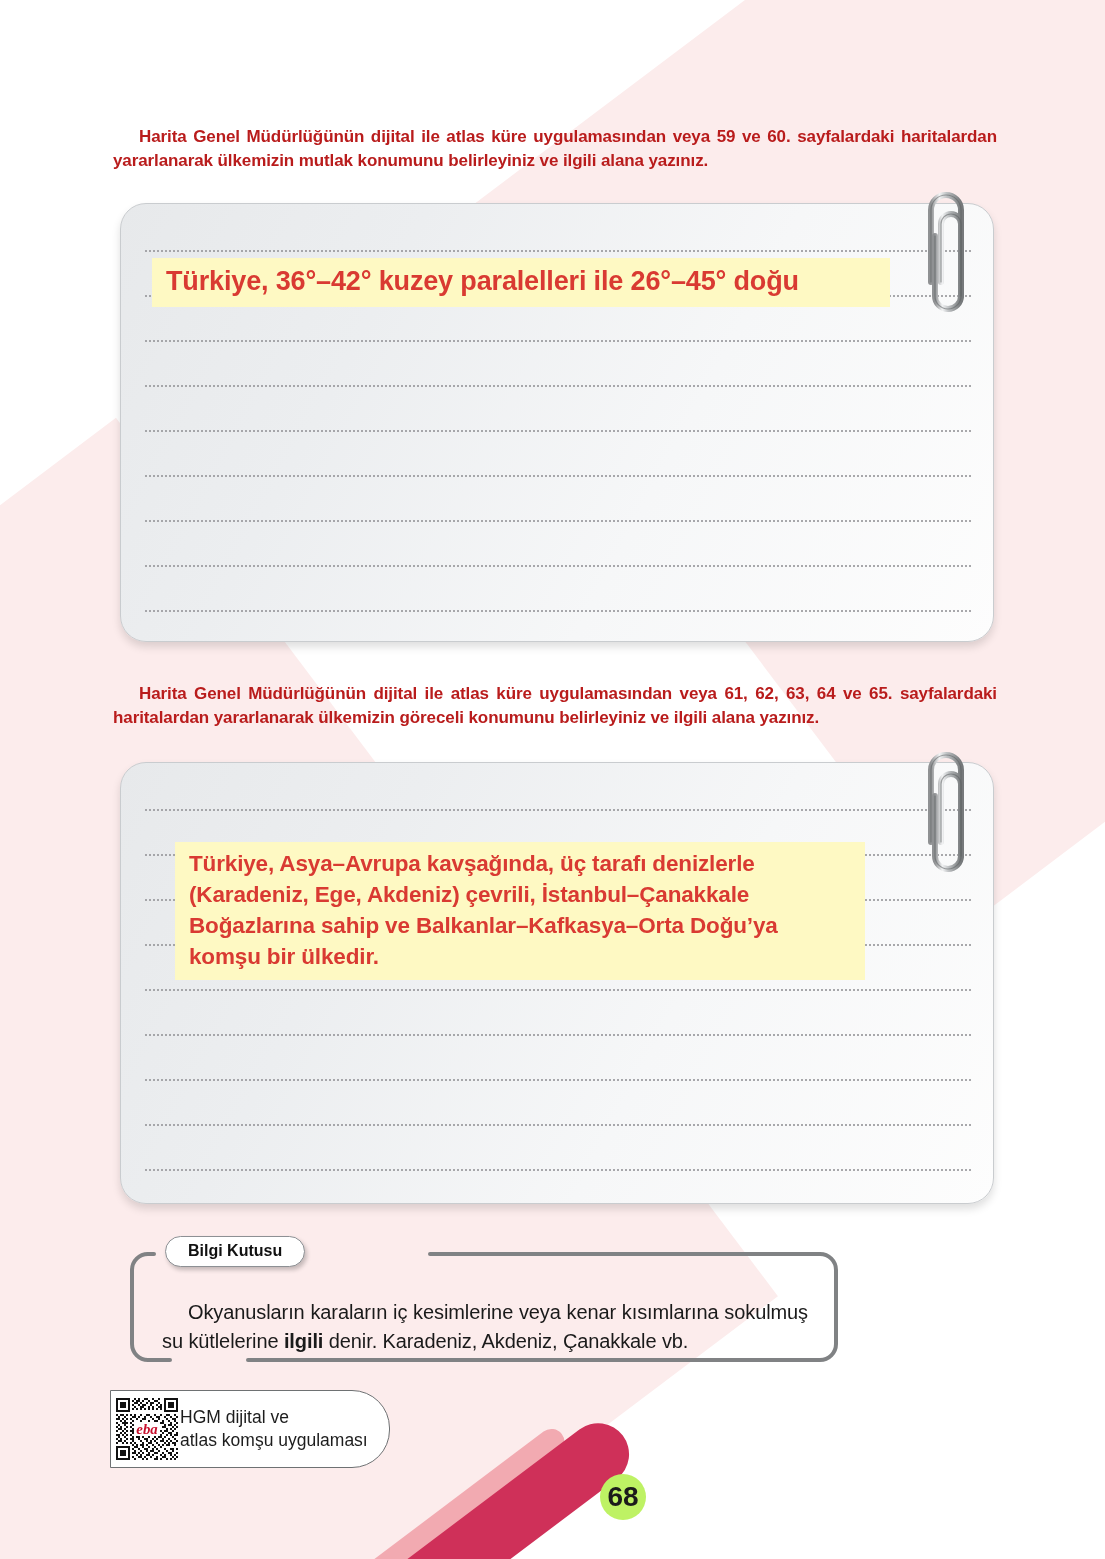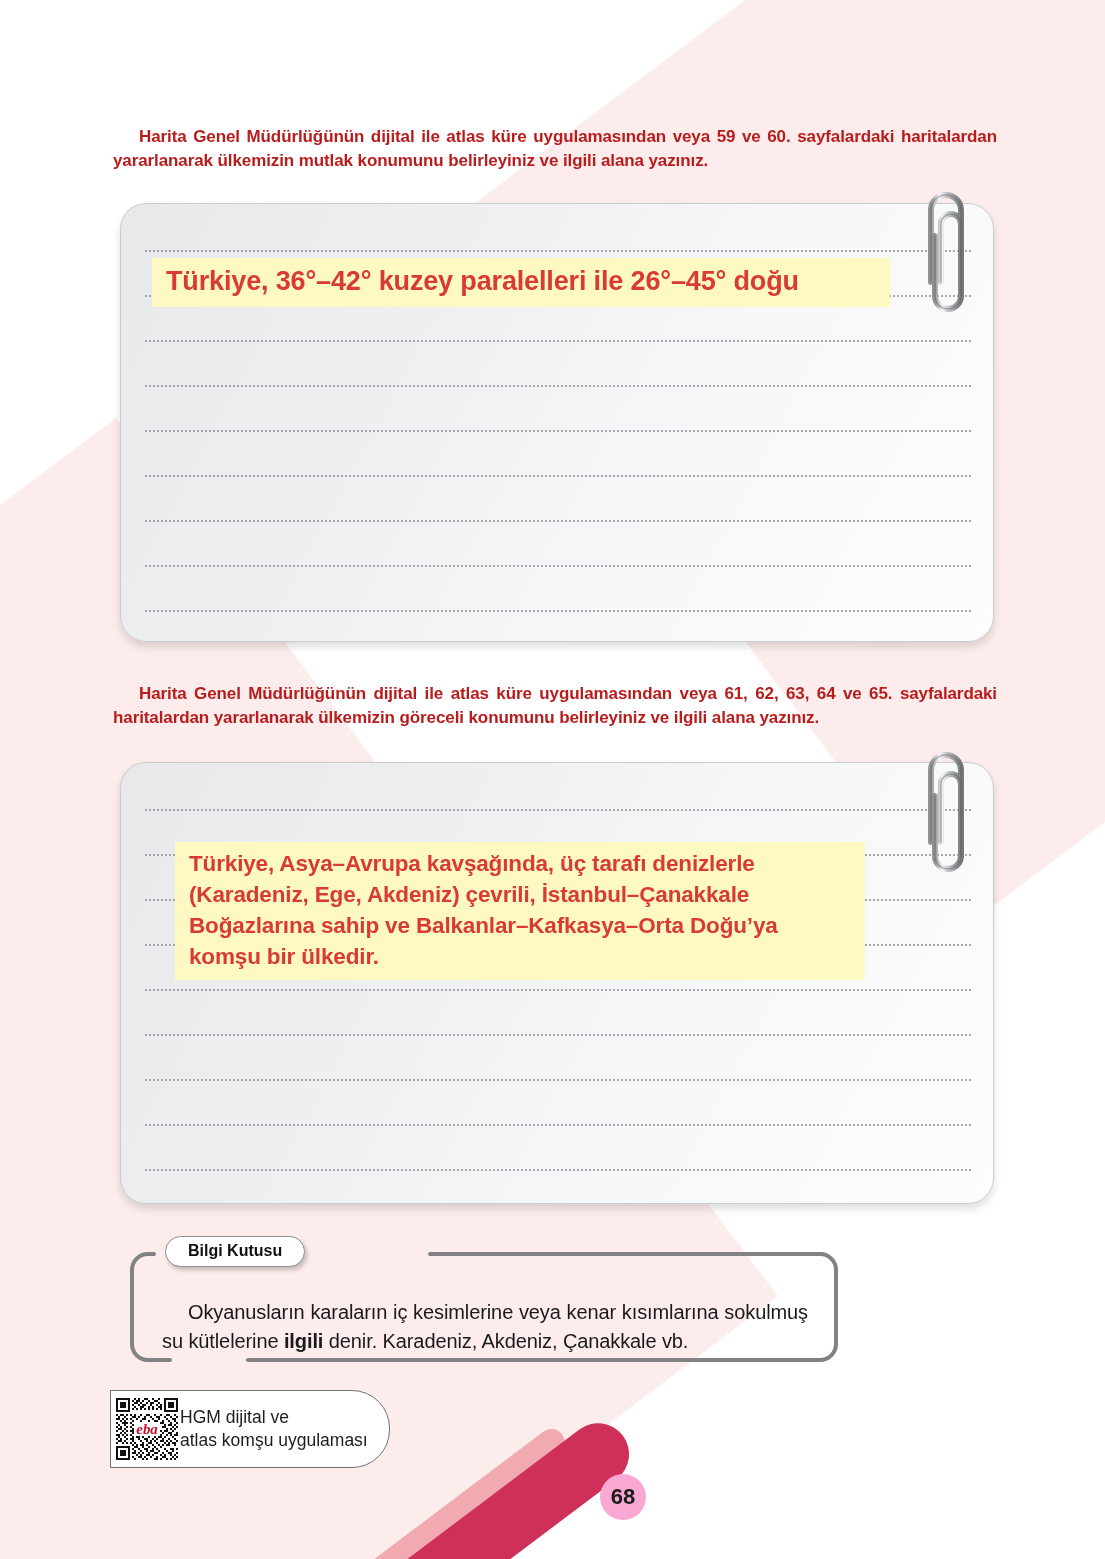--- a/index.html
+++ b/index.html
@@ -248,23 +248,23 @@
     transform: rotate(-37deg);
     transform-origin: left bottom;
   }
   #page-number {
     position: absolute;
     left: 600px;
     top: 65px;
     width: 46px;
     height: 46px;
     border-radius: 50%;
-    background: #f9a8d4;
+    background: #bef264;
     color: #1b1b1b;
-    font-size: 22px;
+    font-size: 28px;
     font-weight: 700;
     display: flex;
     align-items: center;
     justify-content: center;
   }
 </style>
 </head>
 <body>
 
 <div class="bg-layer">

